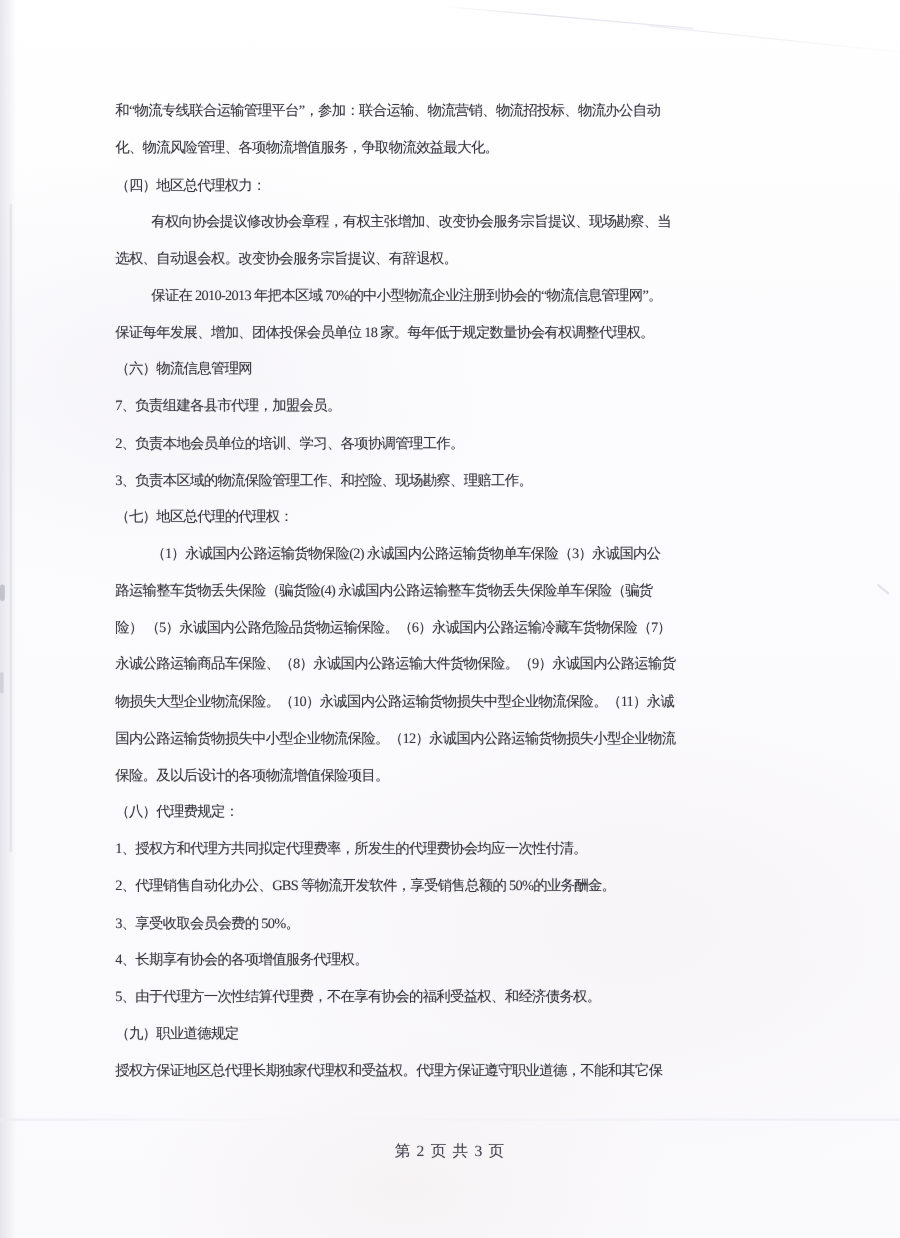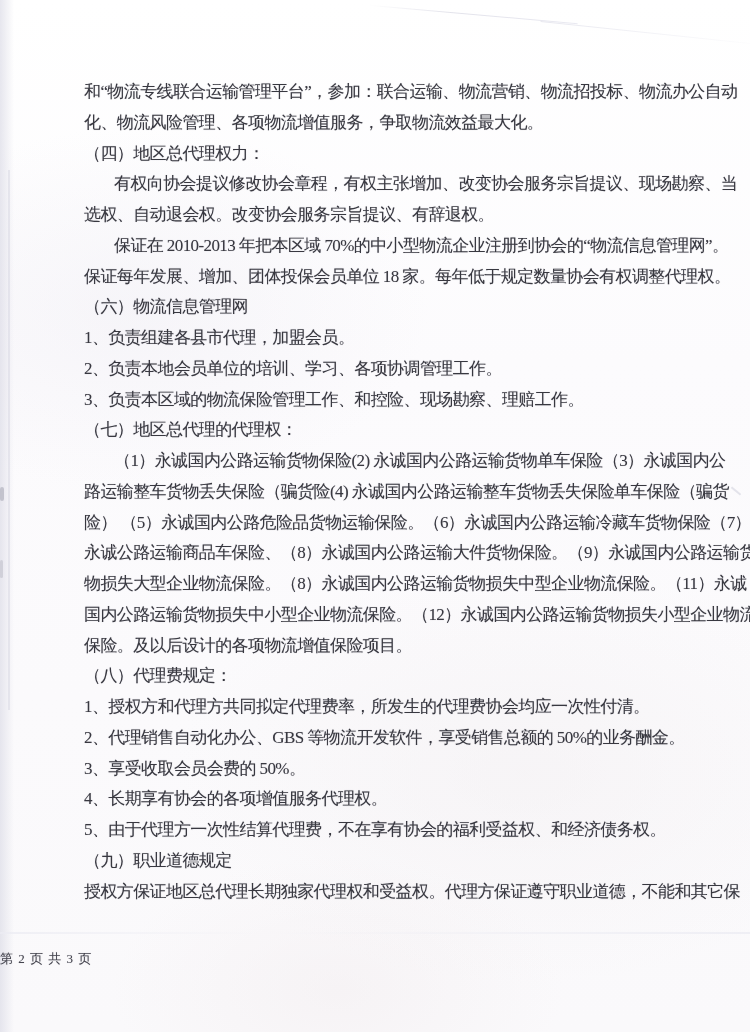--- a/index.html
+++ b/index.html
@@ -31,30 +31,30 @@
   .crease-top-2{position:absolute;left:540px;top:33px;width:230px;height:1px;
     background:linear-gradient(90deg,#e0e0ea,rgba(255,255,255,0));
     transform:rotate(6deg);opacity:.75;}
   .crease-bottom{position:absolute;left:0;top:932px;width:750px;height:2px;
     background:linear-gradient(90deg,#ececf3,rgba(255,255,255,0) 35%,rgba(236,236,243,.6) 70%,#ececf3);
     opacity:.8;}
   .right-mark{position:absolute;left:730px;top:490px;width:12px;height:2px;
     background:#d8d8e2;transform:rotate(40deg);opacity:.7;}
   
   .doc-body{
-    position:absolute;left:84px;top:77px;width:625px;
-    font-size:17px;color:#383840;
+    position:absolute;left:96px;top:77px;width:625px;
+    font-size:12px;color:#383840;
     text-shadow:0 0 1px rgba(56,56,72,.30);
     letter-spacing:-0.6px;
   }
   .line{height:30.75px;line-height:30.75px;white-space:nowrap;}
   .line.indent{padding-left:30px;}
   .footer{
     position:absolute;left:0;top:950px;width:750px;height:18px;
-    text-align:left;font-size:13px;line-height:18px;color:#44444e;
+    text-align:center;font-size:13px;line-height:18px;color:#44444e;
     text-shadow:0 0 1px rgba(60,60,76,.25);letter-spacing:1px;
   }
 </style>
 </head>
 <body>
 
 <div class="page">
   <div class="left-shadow"></div>
   <div class="left-line"></div>
   <div class="edge-mark-1"></div>
@@ -66,29 +66,29 @@
 
   <div class="doc-body">
       <div class="line">和“物流专线联合运输管理平台”，参加：联合运输、物流营销、物流招投标、物流办公自动</div>
       <div class="line">化、物流风险管理、各项物流增值服务，争取物流效益最大化。</div>
       <div class="line">（四）地区总代理权力：</div>
       <div class="line indent">有权向协会提议修改协会章程，有权主张增加、改变协会服务宗旨提议、现场勘察、当</div>
       <div class="line">选权、自动退会权。改变协会服务宗旨提议、有辞退权。</div>
       <div class="line indent">保证在 2010-2013 年把本区域 70%的中小型物流企业注册到协会的“物流信息管理网”。</div>
       <div class="line">保证每年发展、增加、团体投保会员单位 18 家。每年低于规定数量协会有权调整代理权。</div>
       <div class="line">（六）物流信息管理网</div>
-      <div class="line">1、负责组建各县市代理，加盟会员。</div>
+      <div class="line">7、负责组建各县市代理，加盟会员。</div>
       <div class="line">2、负责本地会员单位的培训、学习、各项协调管理工作。</div>
       <div class="line">3、负责本区域的物流保险管理工作、和控险、现场勘察、理赔工作。</div>
       <div class="line">（七）地区总代理的代理权：</div>
       <div class="line indent">（1）永诚国内公路运输货物保险(2) 永诚国内公路运输货物单车保险（3）永诚国内公</div>
       <div class="line">路运输整车货物丢失保险（骗货险(4) 永诚国内公路运输整车货物丢失保险单车保险（骗货</div>
       <div class="line">险） （5）永诚国内公路危险品货物运输保险。（6）永诚国内公路运输冷藏车货物保险（7）</div>
       <div class="line">永诚公路运输商品车保险、（8）永诚国内公路运输大件货物保险。（9）永诚国内公路运输货</div>
-      <div class="line">物损失大型企业物流保险。（8）永诚国内公路运输货物损失中型企业物流保险。（11）永诚</div>
+      <div class="line">物损失大型企业物流保险。（10）永诚国内公路运输货物损失中型企业物流保险。（11）永诚</div>
       <div class="line">国内公路运输货物损失中小型企业物流保险。（12）永诚国内公路运输货物损失小型企业物流</div>
       <div class="line">保险。及以后设计的各项物流增值保险项目。</div>
       <div class="line">（八）代理费规定：</div>
       <div class="line">1、授权方和代理方共同拟定代理费率，所发生的代理费协会均应一次性付清。</div>
       <div class="line">2、代理销售自动化办公、GBS 等物流开发软件，享受销售总额的 50%的业务酬金。</div>
       <div class="line">3、享受收取会员会费的 50%。</div>
       <div class="line">4、长期享有协会的各项增值服务代理权。</div>
       <div class="line">5、由于代理方一次性结算代理费，不在享有协会的福利受益权、和经济债务权。</div>
       <div class="line">（九）职业道德规定</div>
       <div class="line">授权方保证地区总代理长期独家代理权和受益权。代理方保证遵守职业道德，不能和其它保</div>

